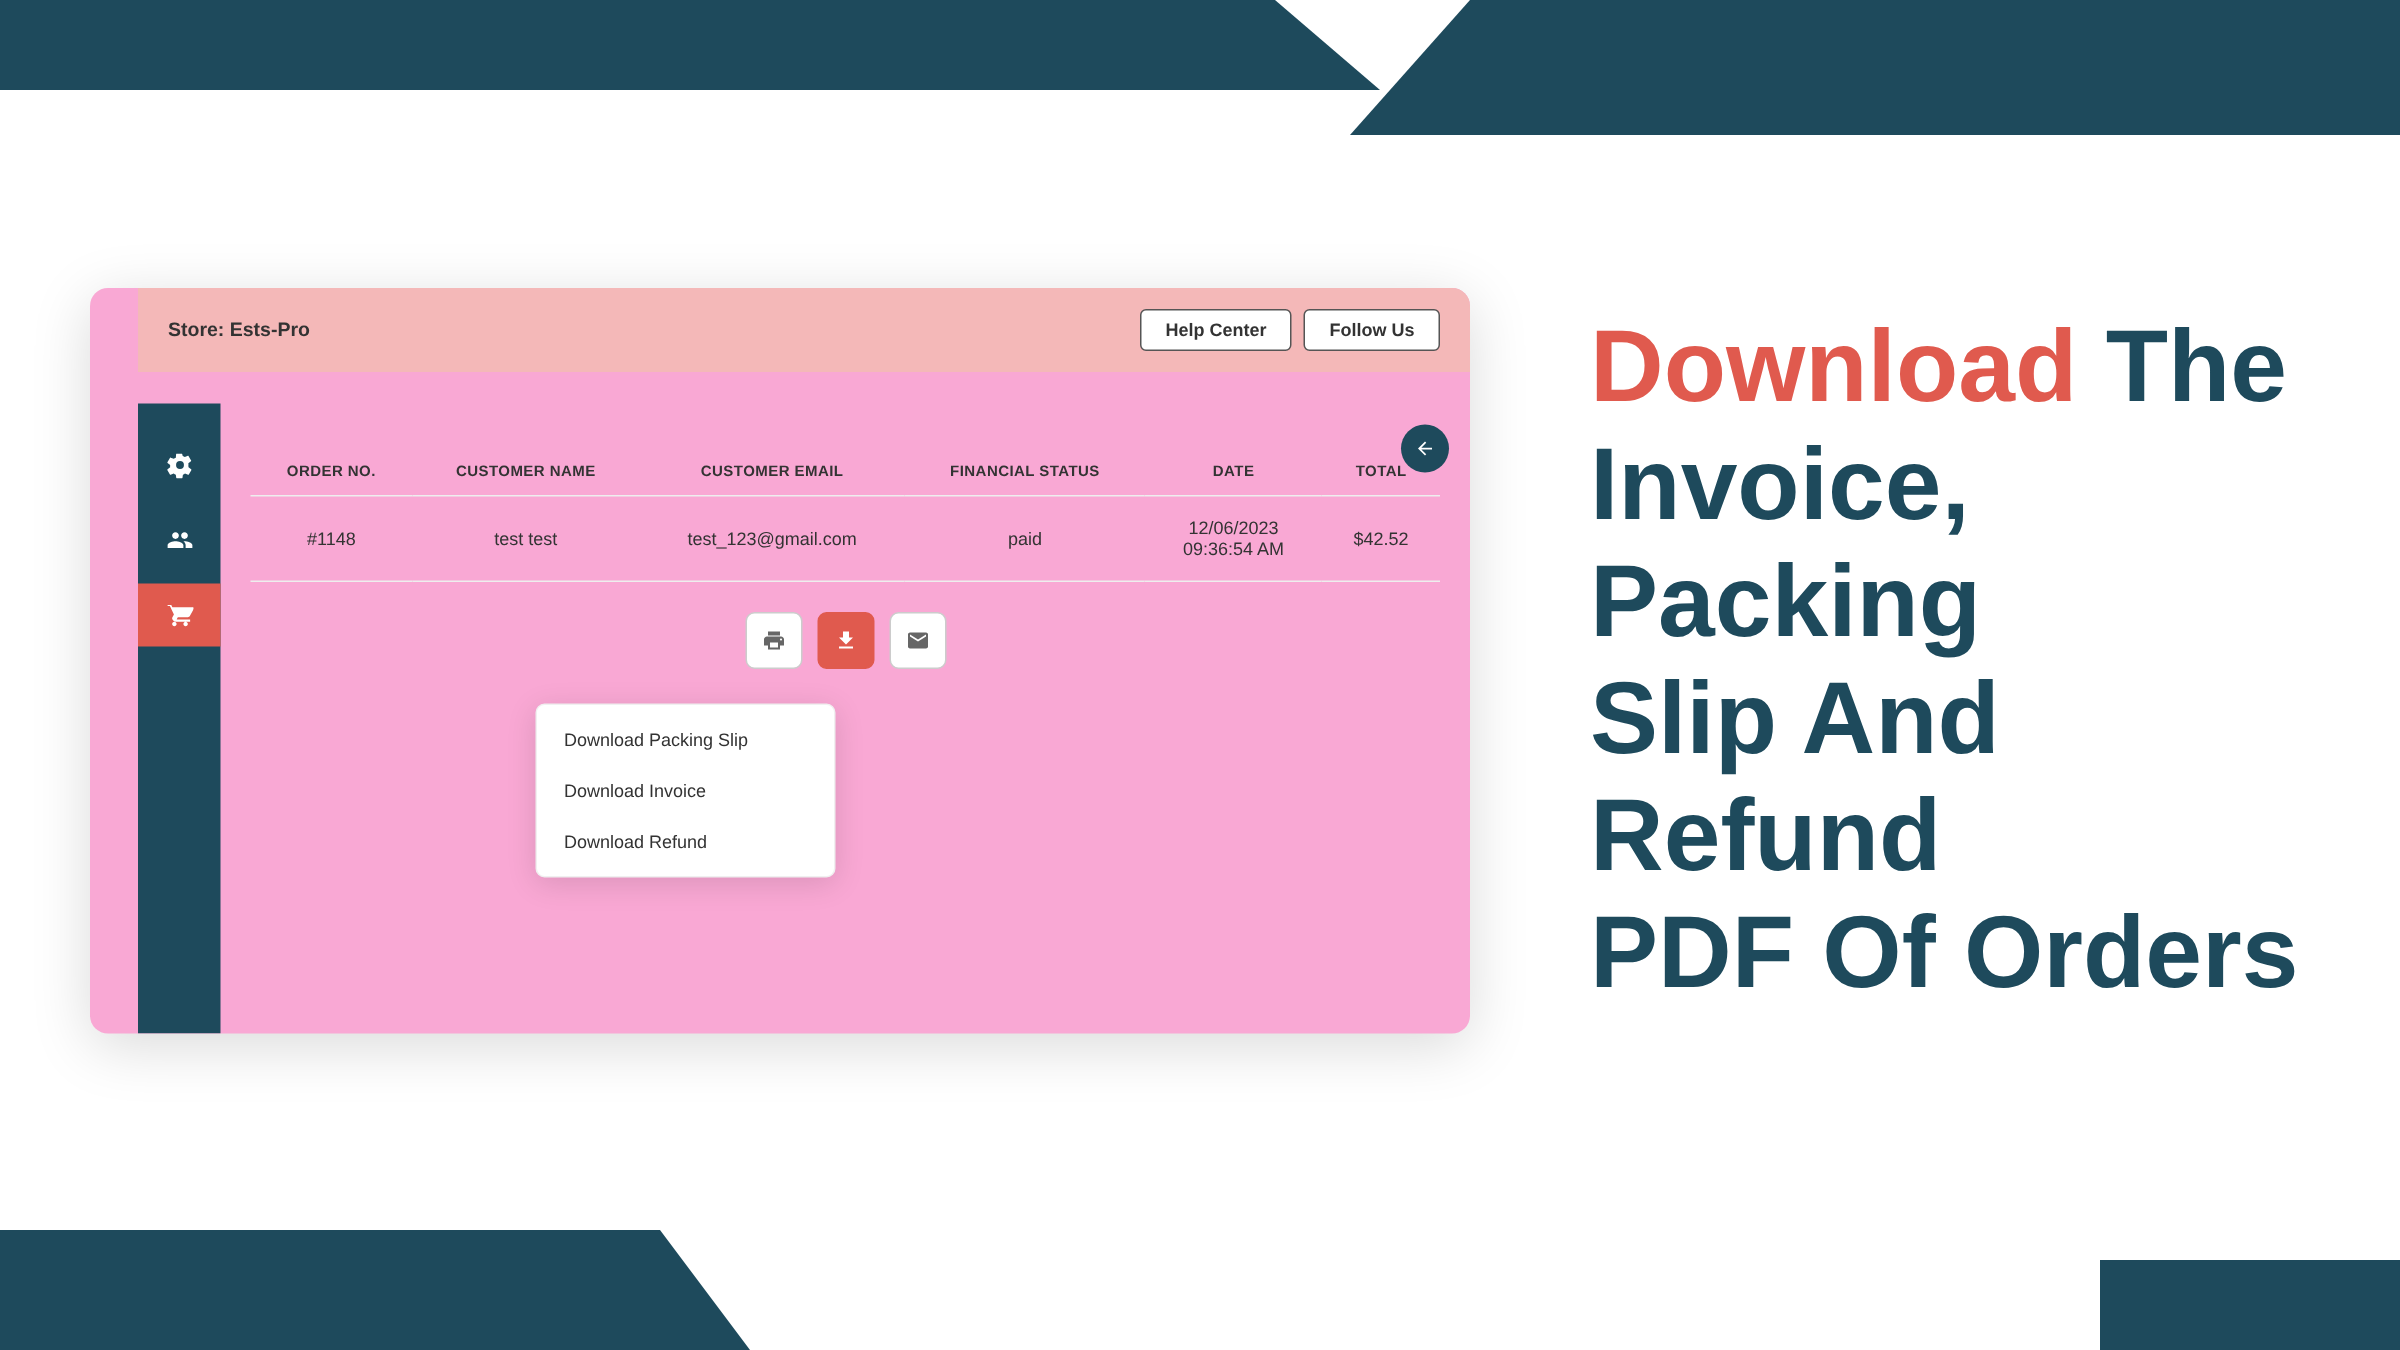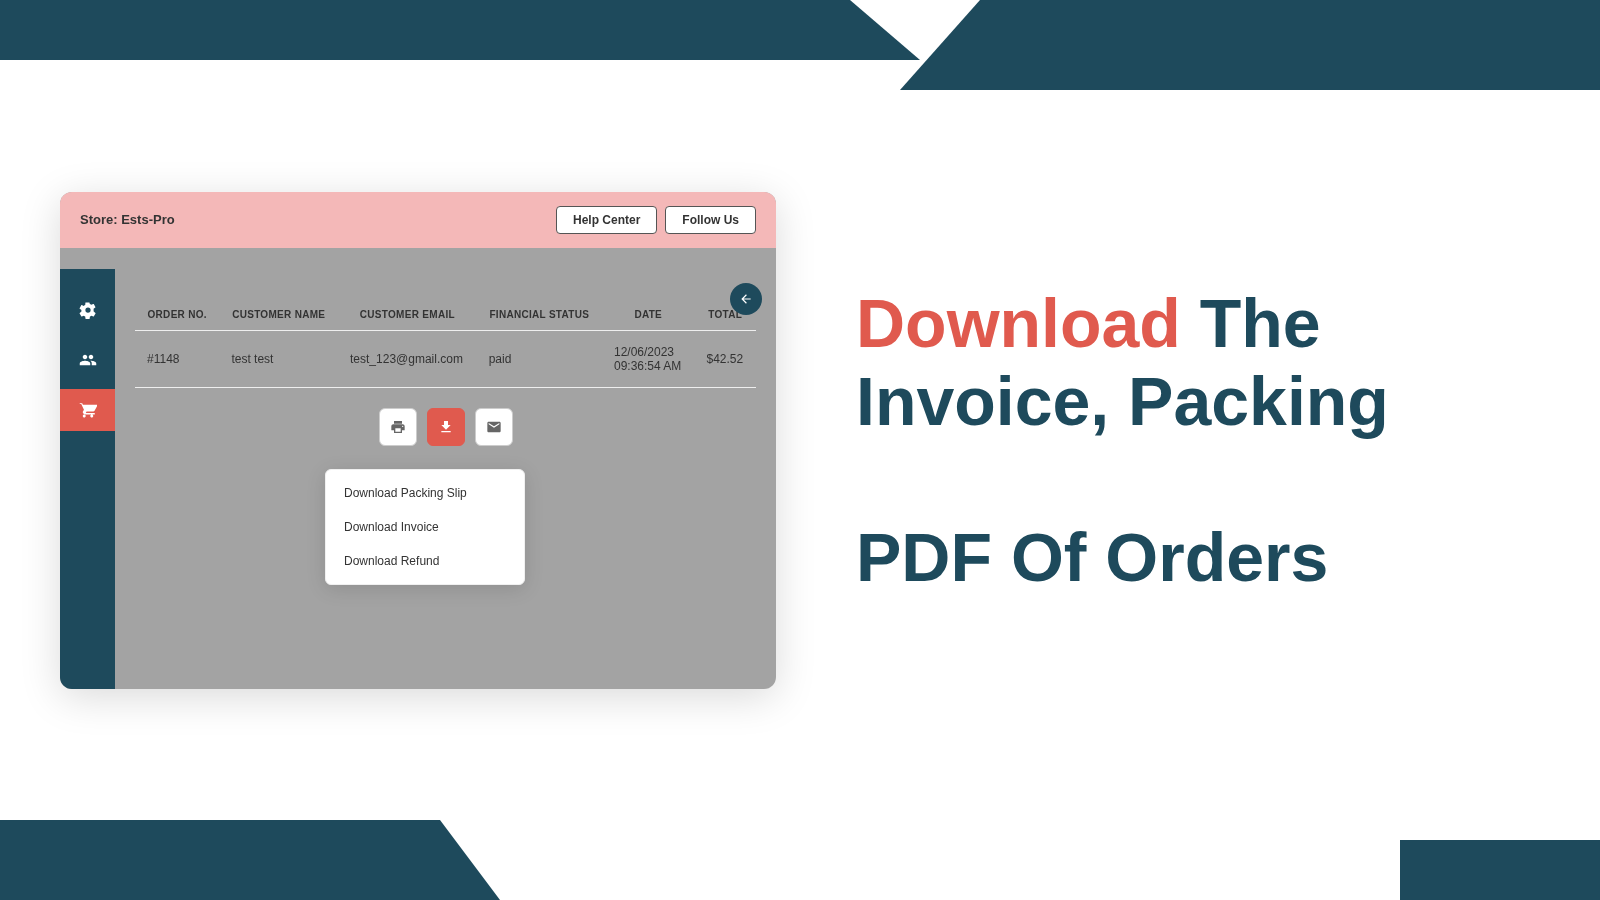--- a/index.html
+++ b/index.html
@@ -60,27 +60,28 @@
       left: 60px;
       right: 60px;
       bottom: 100px;
       display: flex;
       align-items: center;
       gap: 60px;
     }
 
     
     .app-window {
-      width: 716px;
+      width: 920px;
       min-height: 460px;
-      background: #a3a3a3;
+      background: #f9a8d4;
       border-radius: 12px;
       box-shadow: 0 8px 40px rgba(0,0,0,0.15);
       overflow: hidden;
       flex-shrink: 0;
+      padding-left: 32px;
     }
 
     
     .app-header {
       background: #f4b8b8;
       padding: 14px 20px;
       display: flex;
       align-items: center;
       justify-content: space-between;
     }
@@ -185,20 +186,21 @@
       padding: 10px 12px;
       text-align: center;
       border-bottom: 1px solid #eee;
       letter-spacing: 0.3px;
     }
 
     .orders-table td {
       font-size: 12px;
       color: #333;
       padding: 14px 12px;
+      text-align: center;
       border-bottom: 1px solid #eee;
     }
 
     
     .action-buttons {
       display: flex;
       justify-content: center;
       gap: 10px;
       margin-top: 20px;
     }
@@ -361,18 +363,18 @@
         </div>
 
       </div>
     </div>
   </div>
 
   <div class="right-section">
     <div class="headline">
       <span class="highlight">Download</span><span> The</span><br>
       <span>Invoice, Packing</span><br>
-      <br>
+      <span>Slip And Refund</span><br>
       <span>PDF Of Orders</span>
     </div>
   </div>
 
 </div>
 
 </body></html>

